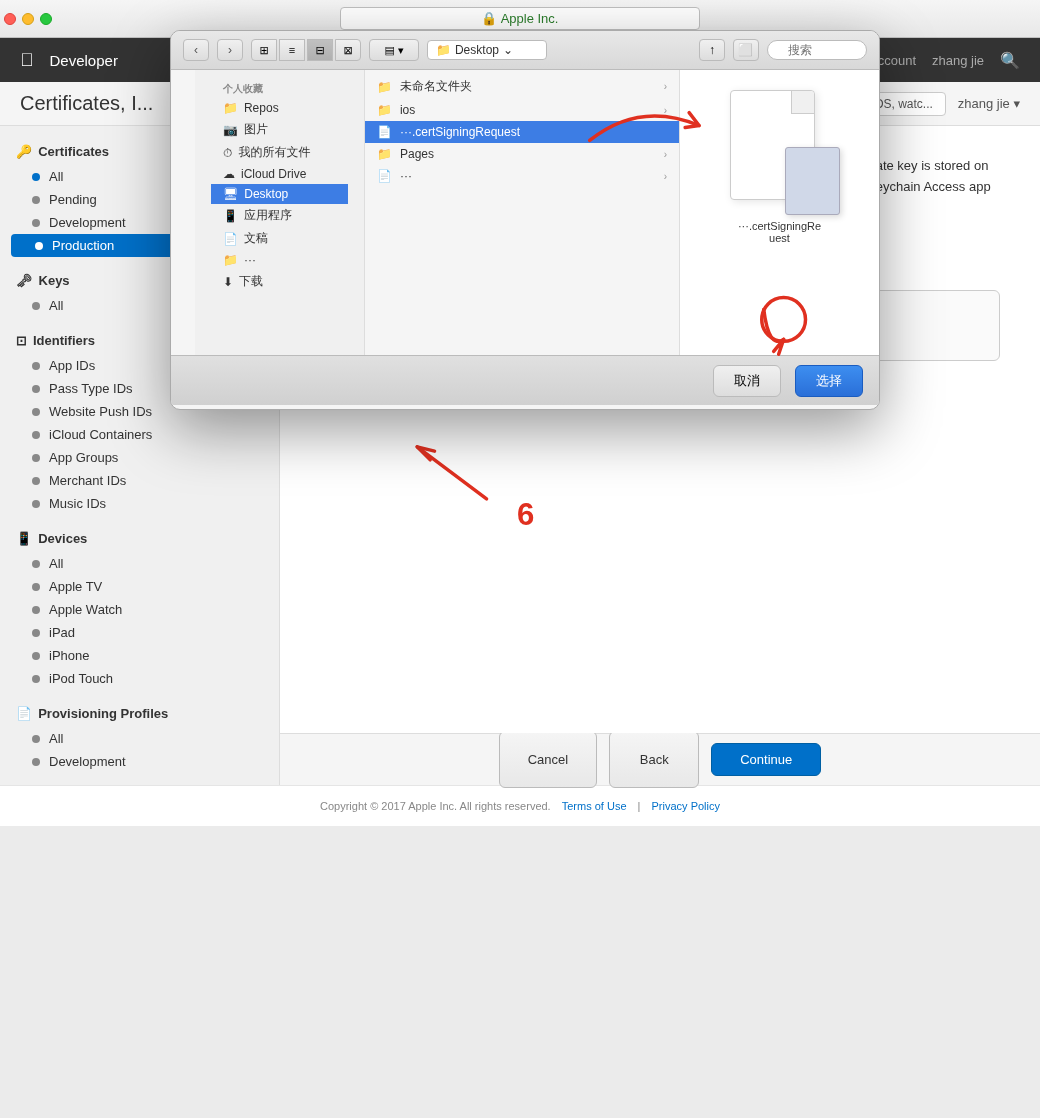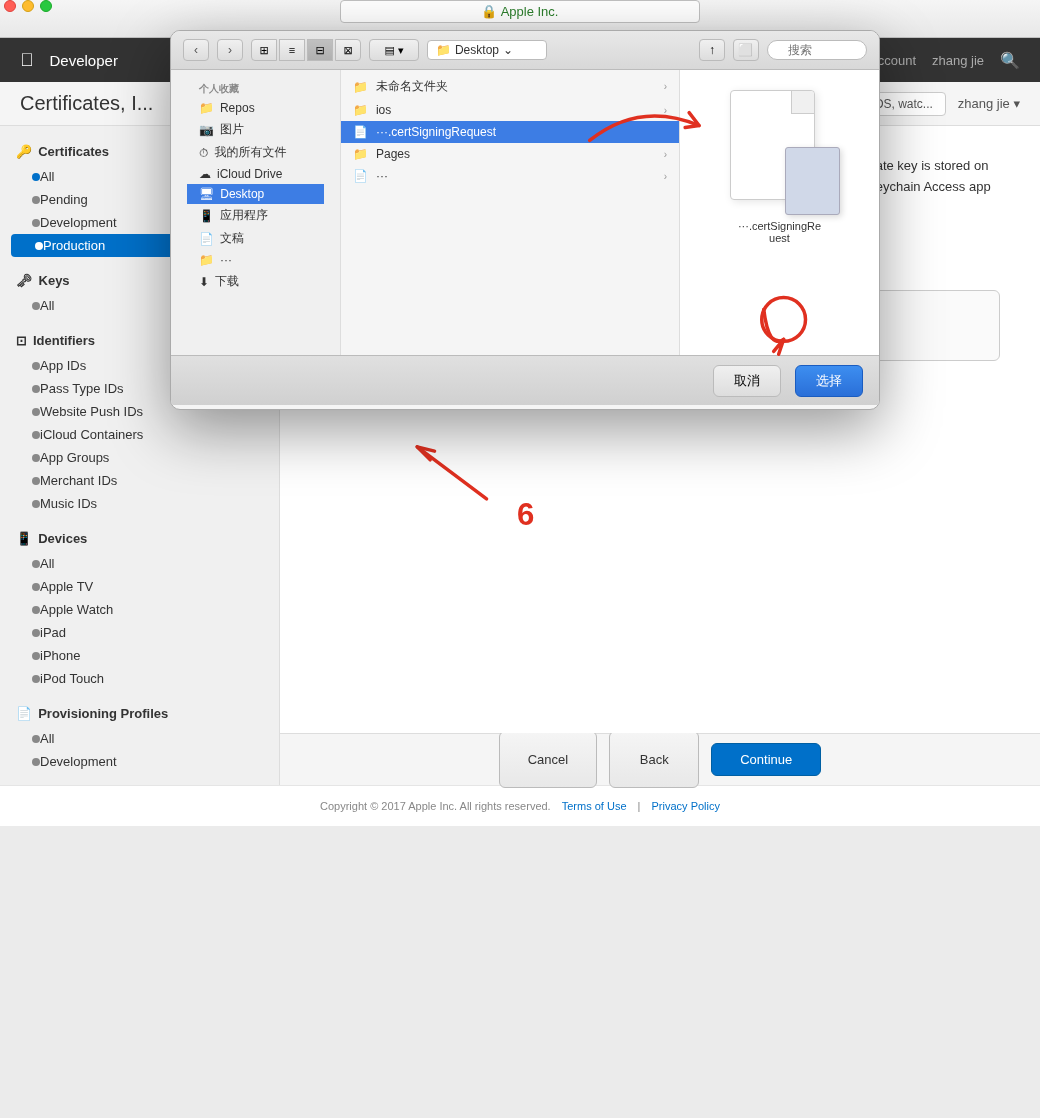--- a/index.html
+++ b/index.html
@@ -10,21 +10,21 @@
       min-height: 1118px;
       position: relative;
       overflow: hidden;
     }
 
     
     .mac-titlebar {
       background: linear-gradient(to bottom, #f5f5f5, #e8e8e8);
       height: 38px;
       display: flex;
-      align-items: flex-start;
+      align-items: center;
       padding: 0 4px;
       border-bottom: 1px solid #c0c0c0;
       position: relative;
     }
     .mac-titlebar-center {
       position: absolute;
       left: 50%;
       transform: translateX(-50%);
       display: flex;
       align-items: center;
@@ -104,21 +104,21 @@
       font-size: 13px;
       font-weight: 600;
     }
     .sidebar-item {
       display: flex;
       align-items: center;
       padding: 4px 16px 4px 32px;
       font-size: 13px;
       color: #333;
       cursor: pointer;
-      gap: 0;
+      gap: 9px;
     }
     .sidebar-item.active {
       background: #0070c9;
       color: white;
       border-radius: 4px;
       margin: 0 11px;
       padding: 4px 16px 4px 24px;
     }
     .sidebar-item.active .item-dot { background: white; }
     .item-dot {
@@ -305,20 +305,21 @@
     .dialog-body {
       display: flex;
       height: calc(380px - 45px - 50px);
     }
     .dialog-sidebar {
       width: 170px;
       background: #f0f0f0;
       border-right: 1px solid #ddd;
       padding: 8px 16px;
       overflow-y: auto;
+      margin-left: 24px;
     }
     .dialog-sidebar-section {
       padding: 4px 12px 2px;
       font-size: 10px;
       color: #888;
       font-weight: 600;
       text-transform: none;
     }
     .dialog-sidebar-item {
       display: flex;

